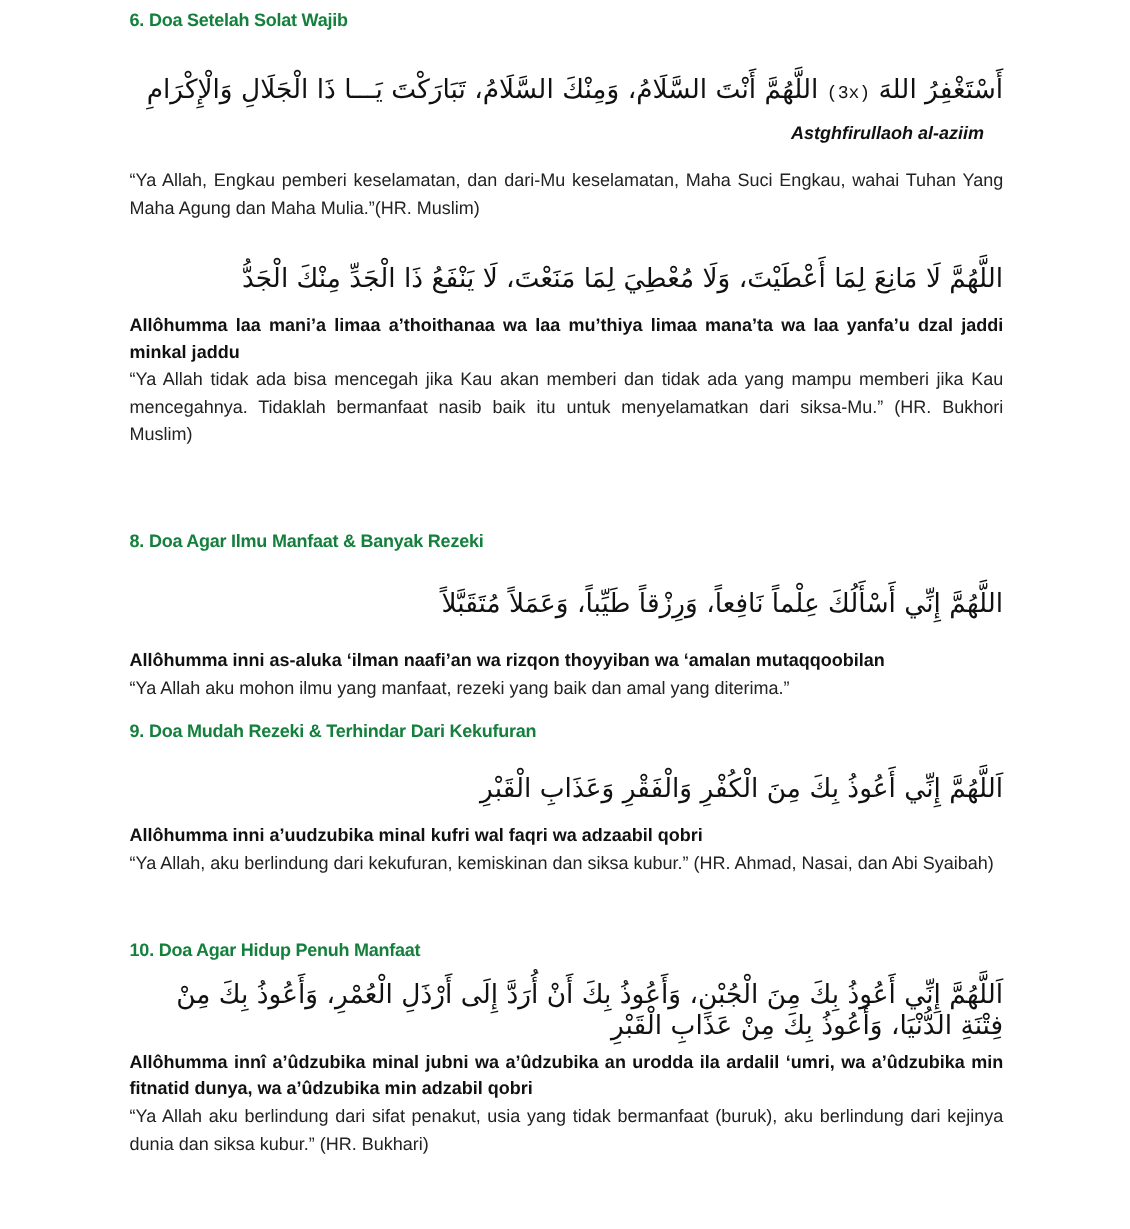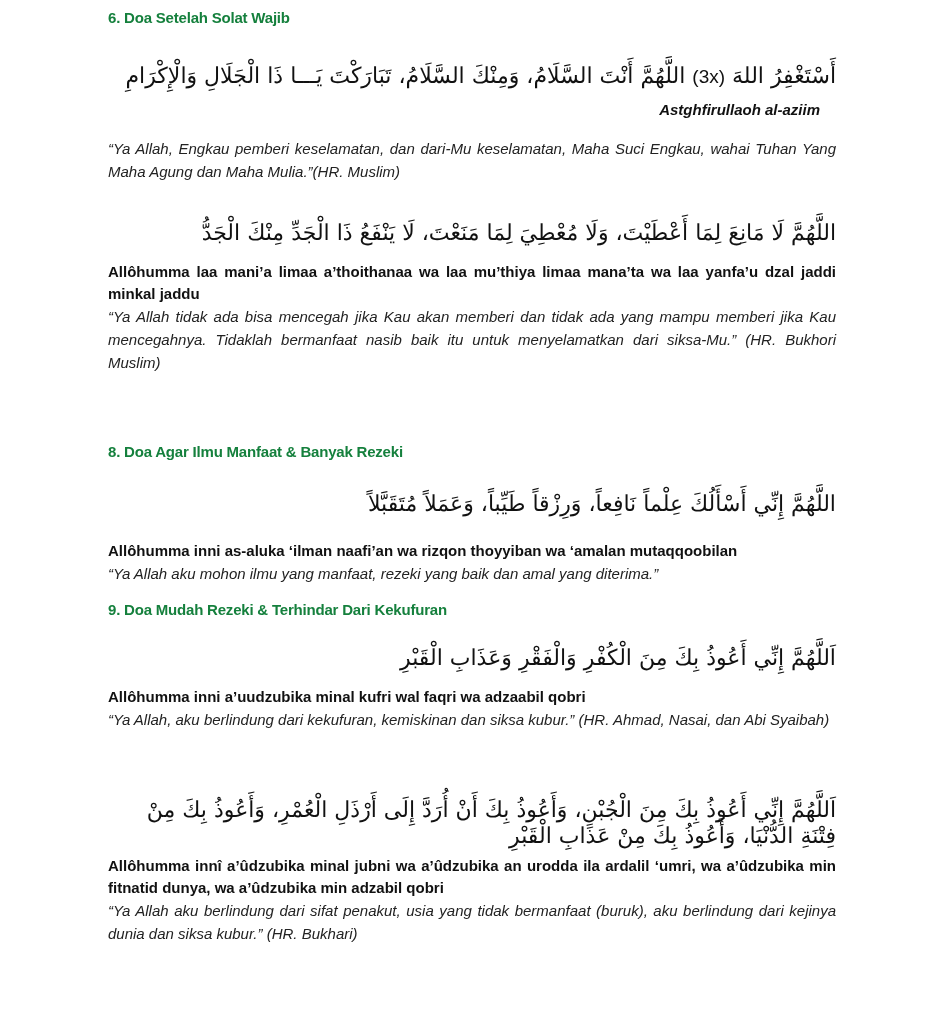--- a/index.html
+++ b/index.html
@@ -3,24 +3,24 @@
 <meta charset="utf-8">
 <style>
   html, body { margin: 0; padding: 0; background: #ffffff; }
   body { width: 942px; height: 1024px; overflow: hidden; position: relative;
          font-family: "Liberation Sans", "DejaVu Sans", sans-serif; color: #1a1a1a; }
   .page { position: absolute; left: 108px; width: 728px; top: 0; }
   .section { position: absolute; left: 0; width: 728px; }
   .heading { color: #15803d; font-weight: bold; font-size: 15px; line-height: 20px; margin: 0; letter-spacing: -0.2px; }
   .arabic { direction: rtl; text-align: right; font-family: "DejaVu Serif", "Liberation Serif", serif;
             font-size: 22px; line-height: 44px; color: #111; white-space: normal; }
-  .arabic .mark { direction: ltr; unicode-bidi: isolate; font-family: Liberation Sans, sans-serif; font-size: 19px; }
+  .arabic .mark { direction: ltr; unicode-bidi: isolate; font-family: Liberation Mono, monospace; font-size: 15px; }
   .latin { font-weight: bold; font-size: 15px; line-height: 22px; margin: 0; color: #111; text-align: justify; }
   .latin-right { font-weight: bold; font-style: italic; font-size: 15px; line-height: 22px; text-align: right; margin: 16px; color: #111; }
-  .translation { font-style: italic; font-size: 15px; line-height: 23px; margin: 0; color: #222; text-align: justify; }
+  .translation { font-size: 15px; line-height: 23px; margin: 0; color: #222; text-align: justify; }
 </style>
 </head>
 <body>
 
 <div class="page">
 
   <div class="section" style="top:8px;">
     <h2 class="heading">6. Doa Setelah Solat Wajib</h2>
     <div class="arabic" style="margin-top:26px;">
       <span>أَسْتَغْفِرُ اللهَ</span>
@@ -45,18 +45,19 @@
   </div>
 
   <div class="section" style="top:600px;">
     <h2 class="heading">9. Doa Mudah Rezeki &amp; Terhindar Dari Kekufuran</h2>
     <div class="arabic" style="margin-top:16px;">اَللَّهُمَّ إِنِّي أَعُوذُ بِكَ مِنَ الْكُفْرِ وَالْفَقْرِ وَعَذَابِ الْقَبْرِ</div>
     <p class="latin" style="margin-top:6px;">Allôhumma inni a’uudzubika minal kufri wal faqri wa adzaabil qobri</p>
     <p class="translation">“Ya Allah, aku berlindung dari kekufuran, kemiskinan dan siksa kubur.” (HR. Ahmad, Nasai, dan Abi Syaibah)</p>
   </div>
 
   <div class="section" style="top:783px;">
+    <h2 class="heading">10. Doa Agar Hidup Penuh Manfaat</h2>
     <div class="arabic" style="margin-top:14px; line-height:26px;">اَللَّهُمَّ إِنِّي أَعُوذُ بِكَ مِنَ الْجُبْنِ، وَأَعُوذُ بِكَ أَنْ أُرَدَّ إِلَى أَرْذَلِ الْعُمْرِ، وَأَعُوذُ بِكَ مِنْ فِتْنَةِ الدُّنْيَا، وَأَعُوذُ بِكَ مِنْ عَذَابِ الْقَبْرِ</div>
     <p class="latin" style="margin-top:6px; text-align:justify;">Allôhumma innî a’ûdzubika minal jubni wa a’ûdzubika an urodda ila ardalil ‘umri, wa a’ûdzubika min fitnatid dunya, wa a’ûdzubika min adzabil qobri</p>
     <p class="translation">“Ya Allah aku berlindung dari sifat penakut, usia yang tidak bermanfaat (buruk), aku berlindung dari kejinya dunia dan siksa kubur.” (HR. Bukhari)</p>
   </div>
 
 </div>
 
 </body></html>

